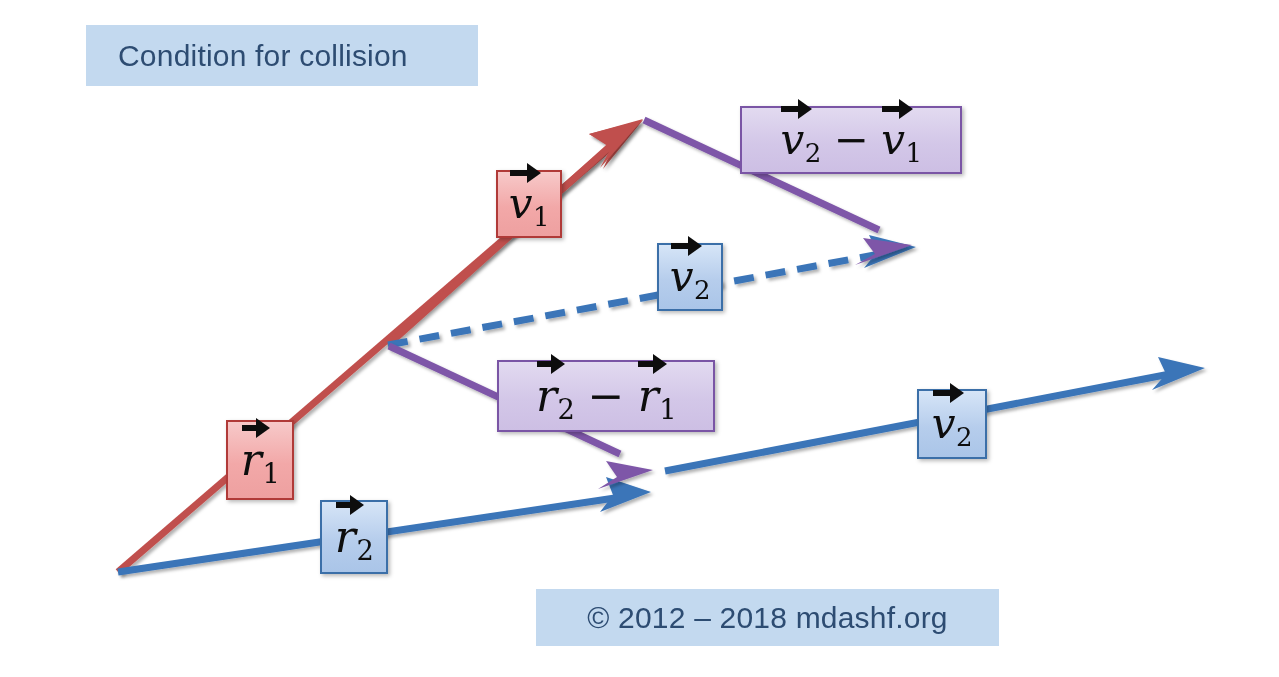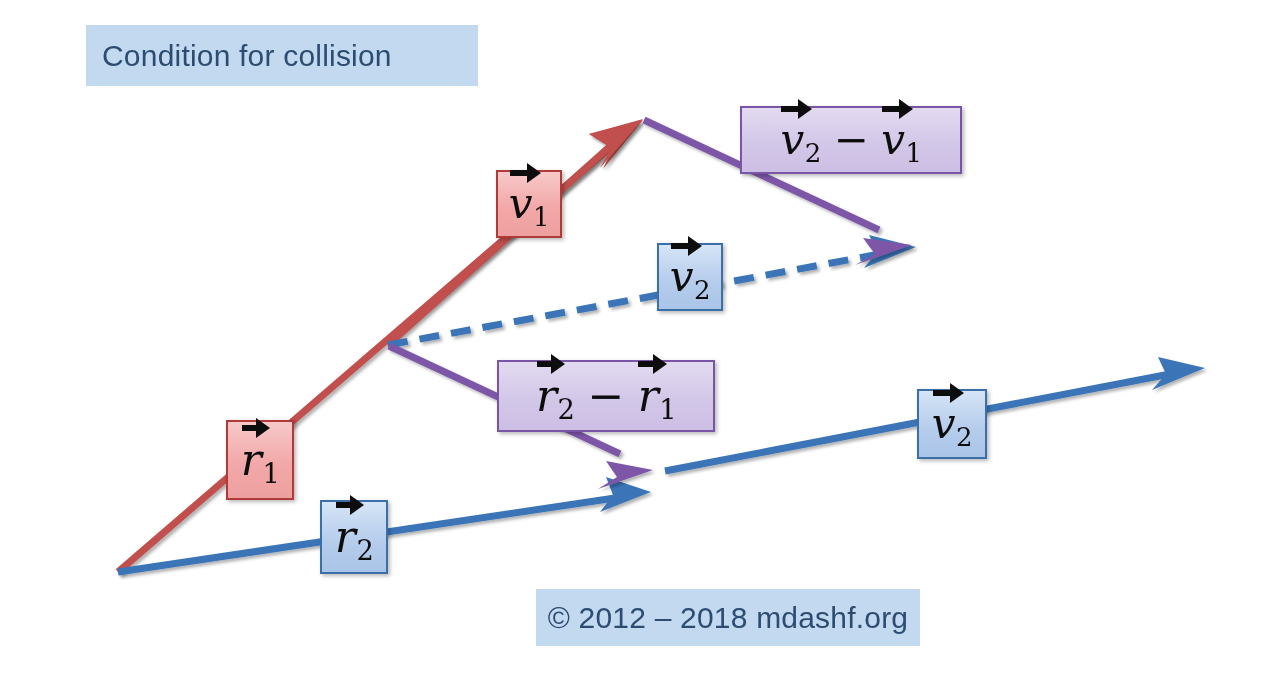--- a/index.html
+++ b/index.html
@@ -34,28 +34,28 @@
     align-items: center;
     justify-content: center;
     letter-spacing: 0.2px;
   }
   #title-banner {
     left: 86px;
     top: 25px;
     width: 392px;
     height: 61px;
     justify-content: flex-start;
-    padding-left: 16px;
+    padding-left: 32px;
     box-sizing: border-box;
     font-size: 30px;
   }
   #footer-banner {
     left: 536px;
     top: 589px;
-    width: 384px;
+    width: 463px;
     height: 57px;
     font-size: 30px;
   }
 
   
   .chip {
     position: absolute;
     box-sizing: border-box;
     border-width: 2px;
     border-style: solid;

